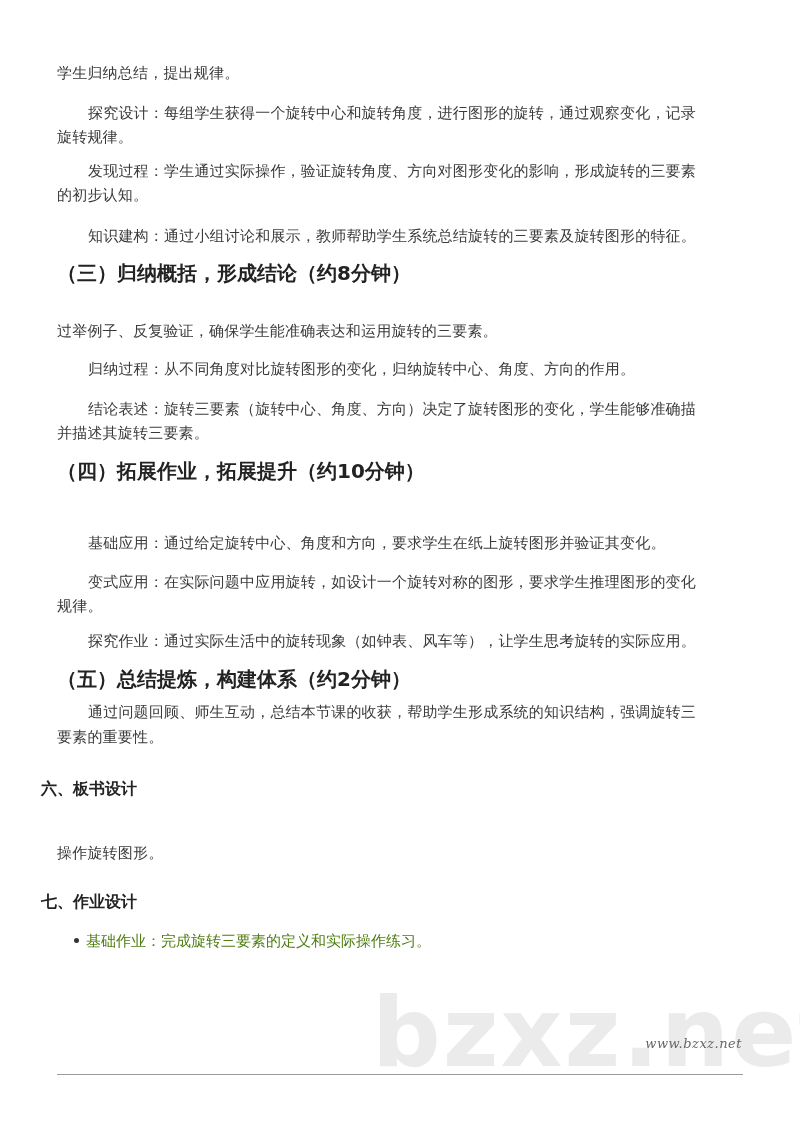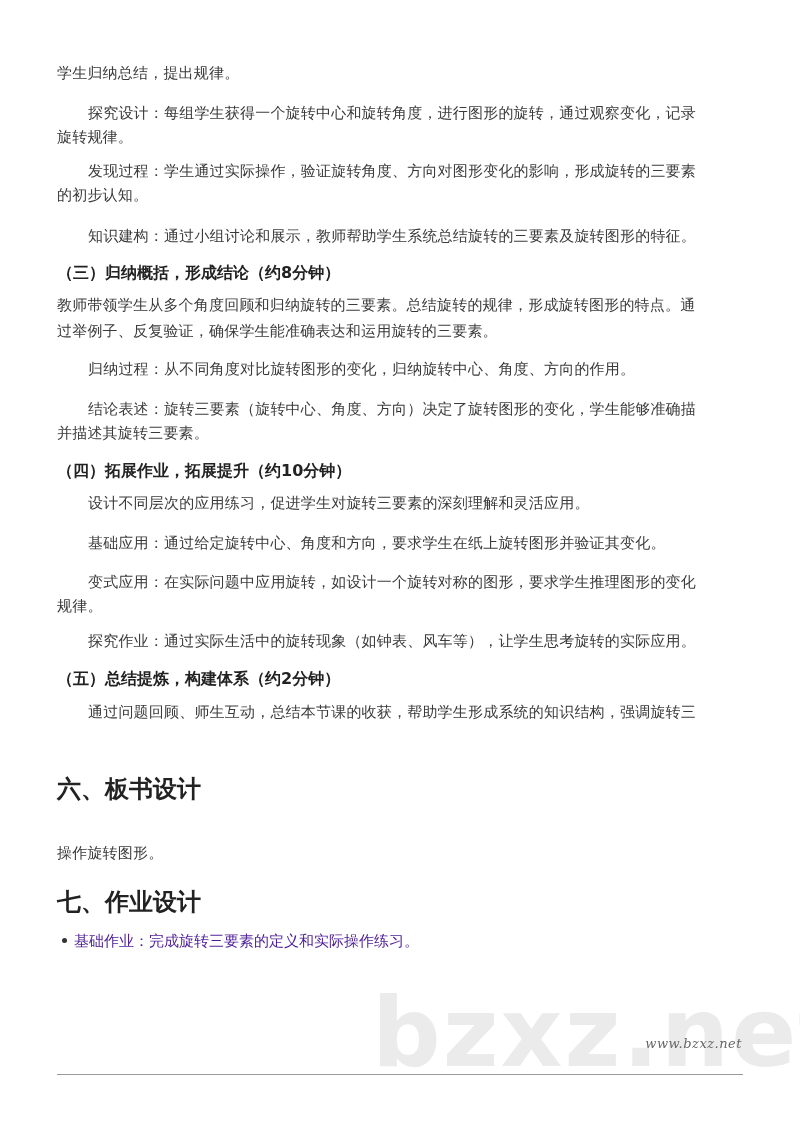--- a/index.html
+++ b/index.html
@@ -9,30 +9,30 @@
     color: #333333;
   }
   .page { position: absolute; left: 0; top: 0; width: 800px; height: 1130px; }
   .line {
     position: absolute; left: 57px; width: 700px;
     font-size: 15px; line-height: 18px; white-space: nowrap;
     color: #3a3a3a; letter-spacing: 0.2px;
   }
   .indent { left: 88px; }
   .sub-heading {
-    position: absolute; left: 57px; font-size: 16px; line-height: 18px;
+    position: absolute; left: 57px; font-size: 20px; line-height: 18px;
     font-weight: bold; color: #222222; white-space: nowrap;
     font-family: "DejaVu Sans", "Liberation Sans", sans-serif;
   }
   .section-heading {
-    position: absolute; left: 57px; font-size: 24px; line-height: 24px;
+    position: absolute; left: 41px; font-size: 16px; line-height: 24px;
     font-weight: bold; color: #222222; white-space: nowrap;
     font-family: "DejaVu Sans", "Liberation Sans", sans-serif;
   }
-  .bullet-row { position: absolute; left: 62px; font-size: 15px; line-height: 18px; white-space: nowrap; color: #4c1d95; }
+  .bullet-row { position: absolute; left: 74px; font-size: 15px; line-height: 18px; white-space: nowrap; color: #4d7c0f; }
   .bullet-dot {
     display: inline-block; width: 5px; height: 5px; border-radius: 50%;
     background: #333; vertical-align: middle; margin-right: 7px; position: relative; top: -2px;
   }
   .watermark {
     position: absolute; left: 372px; top: 985px;
     font-family: "DejaVu Sans", "Liberation Sans", sans-serif;
     font-weight: bold; font-size: 96px; line-height: 96px;
     color: #ebebeb; letter-spacing: 2px; z-index: 0; white-space: nowrap;
   }
@@ -60,35 +60,34 @@
 
     <div class="line indent" style="top:104px">探究设计：每组学生获得一个旋转中心和旋转角度，进行图形的旋转，通过观察变化，记录</div>
     <div class="line" style="top:128px">旋转规律。</div>
 
     <div class="line indent" style="top:162px">发现过程：学生通过实际操作，验证旋转角度、方向对图形变化的影响，形成旋转的三要素</div>
     <div class="line" style="top:186px">的初步认知。</div>
 
     <div class="line indent" style="top:227px">知识建构：通过小组讨论和展示，教师帮助学生系统总结旋转的三要素及旋转图形的特征。</div>
 
     <div class="sub-heading" style="top:264px">（三）归纳概括，形成结论（约8分钟）</div>
-    <div class="line" style="top:296px">教师带领学生从多个角度回顾和归纳旋转的三要素。总结旋转的规律，形成旋转图形的特点。通</div>
     <div class="line" style="top:322px">过举例子、反复验证，确保学生能准确表达和运用旋转的三要素。</div>
     <div class="line indent" style="top:360px">归纳过程：从不同角度对比旋转图形的变化，归纳旋转中心、角度、方向的作用。</div>
     <div class="line indent" style="top:400px">结论表述：旋转三要素（旋转中心、角度、方向）决定了旋转图形的变化，学生能够准确描</div>
     <div class="line" style="top:424px">并描述其旋转三要素。</div>
 
     <div class="sub-heading" style="top:462px">（四）拓展作业，拓展提升（约10分钟）</div>
-    <div class="line indent" style="top:494px">设计不同层次的应用练习，促进学生对旋转三要素的深刻理解和灵活应用。</div>
     <div class="line indent" style="top:534px">基础应用：通过给定旋转中心、角度和方向，要求学生在纸上旋转图形并验证其变化。</div>
     <div class="line indent" style="top:573px">变式应用：在实际问题中应用旋转，如设计一个旋转对称的图形，要求学生推理图形的变化</div>
     <div class="line" style="top:597px">规律。</div>
     <div class="line indent" style="top:632px">探究作业：通过实际生活中的旋转现象（如钟表、风车等），让学生思考旋转的实际应用。</div>
 
     <div class="sub-heading" style="top:670px">（五）总结提炼，构建体系（约2分钟）</div>
     <div class="line indent" style="top:703px">通过问题回顾、师生互动，总结本节课的收获，帮助学生形成系统的知识结构，强调旋转三</div>
+    <div class="line" style="top:728px">要素的重要性。</div>
 
     <div class="section-heading" style="top:777px">六、板书设计</div>
     <div class="line" style="top:844px">操作旋转图形。</div>
 
     <div class="section-heading" style="top:890px">七、作业设计</div>
 
     <div class="bullet-row" style="top:932px">
       <span class="bullet-dot"></span><span>基础作业：完成旋转三要素的定义和实际操作练习。</span>
     </div>
 

